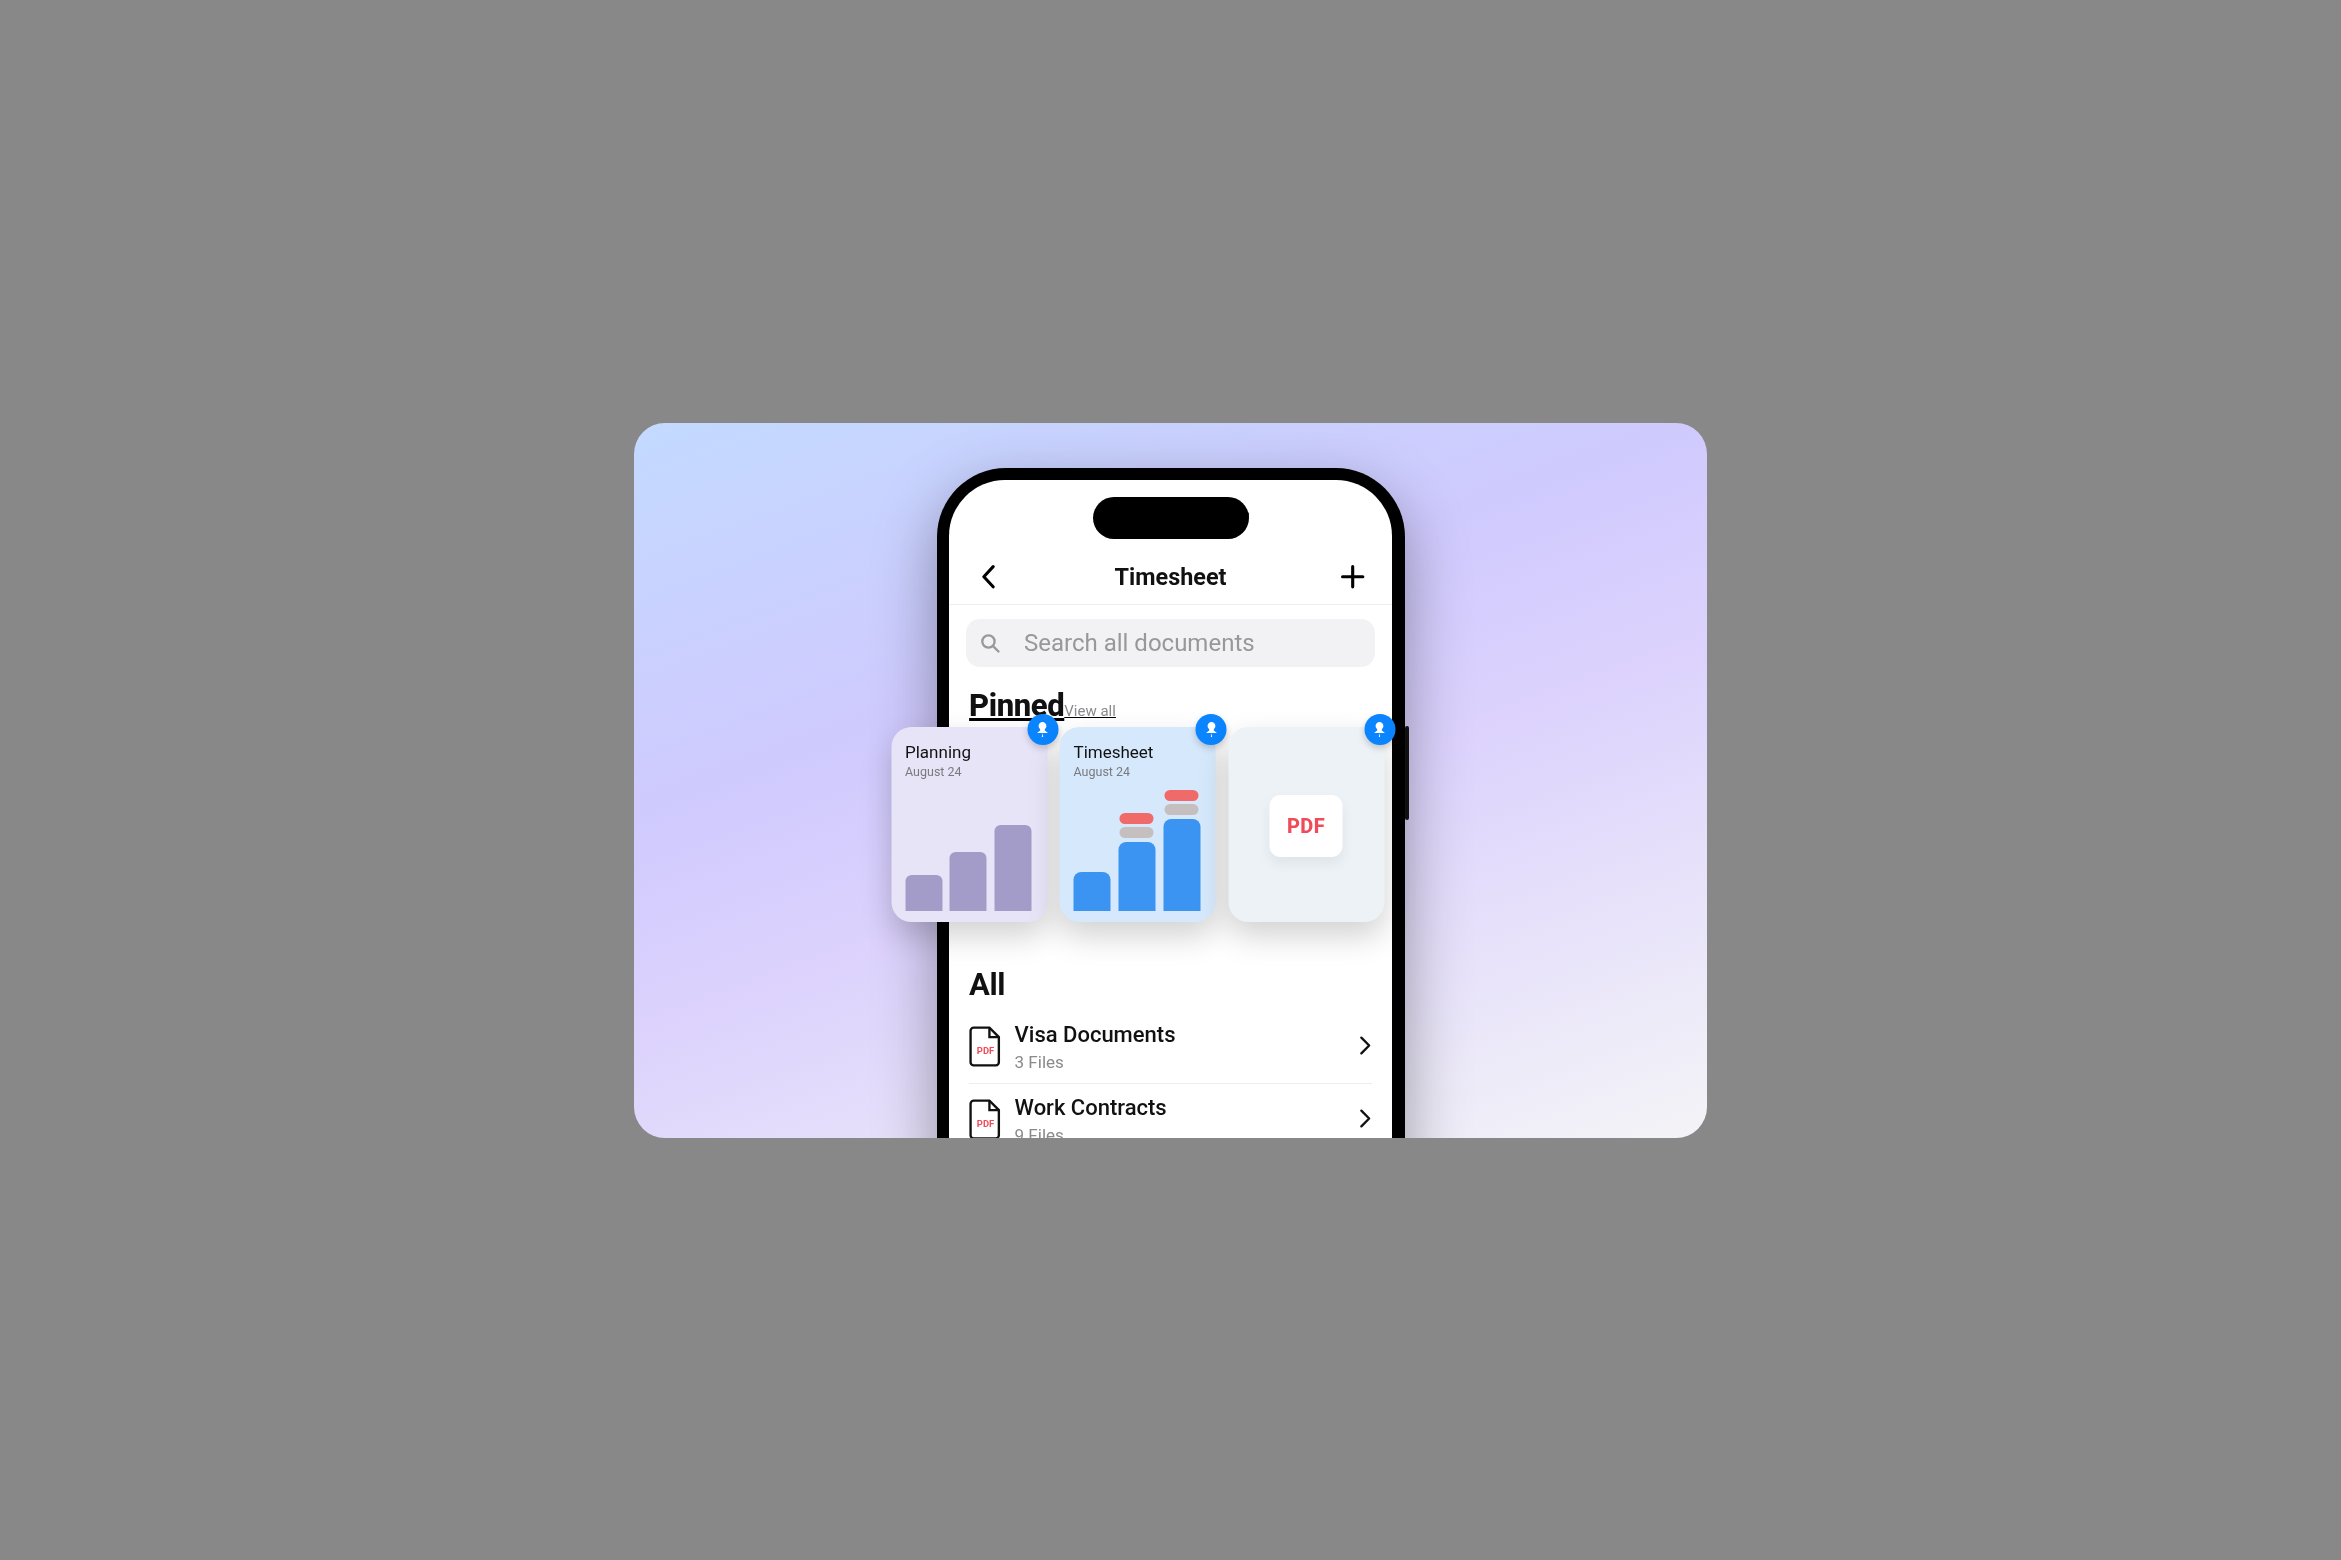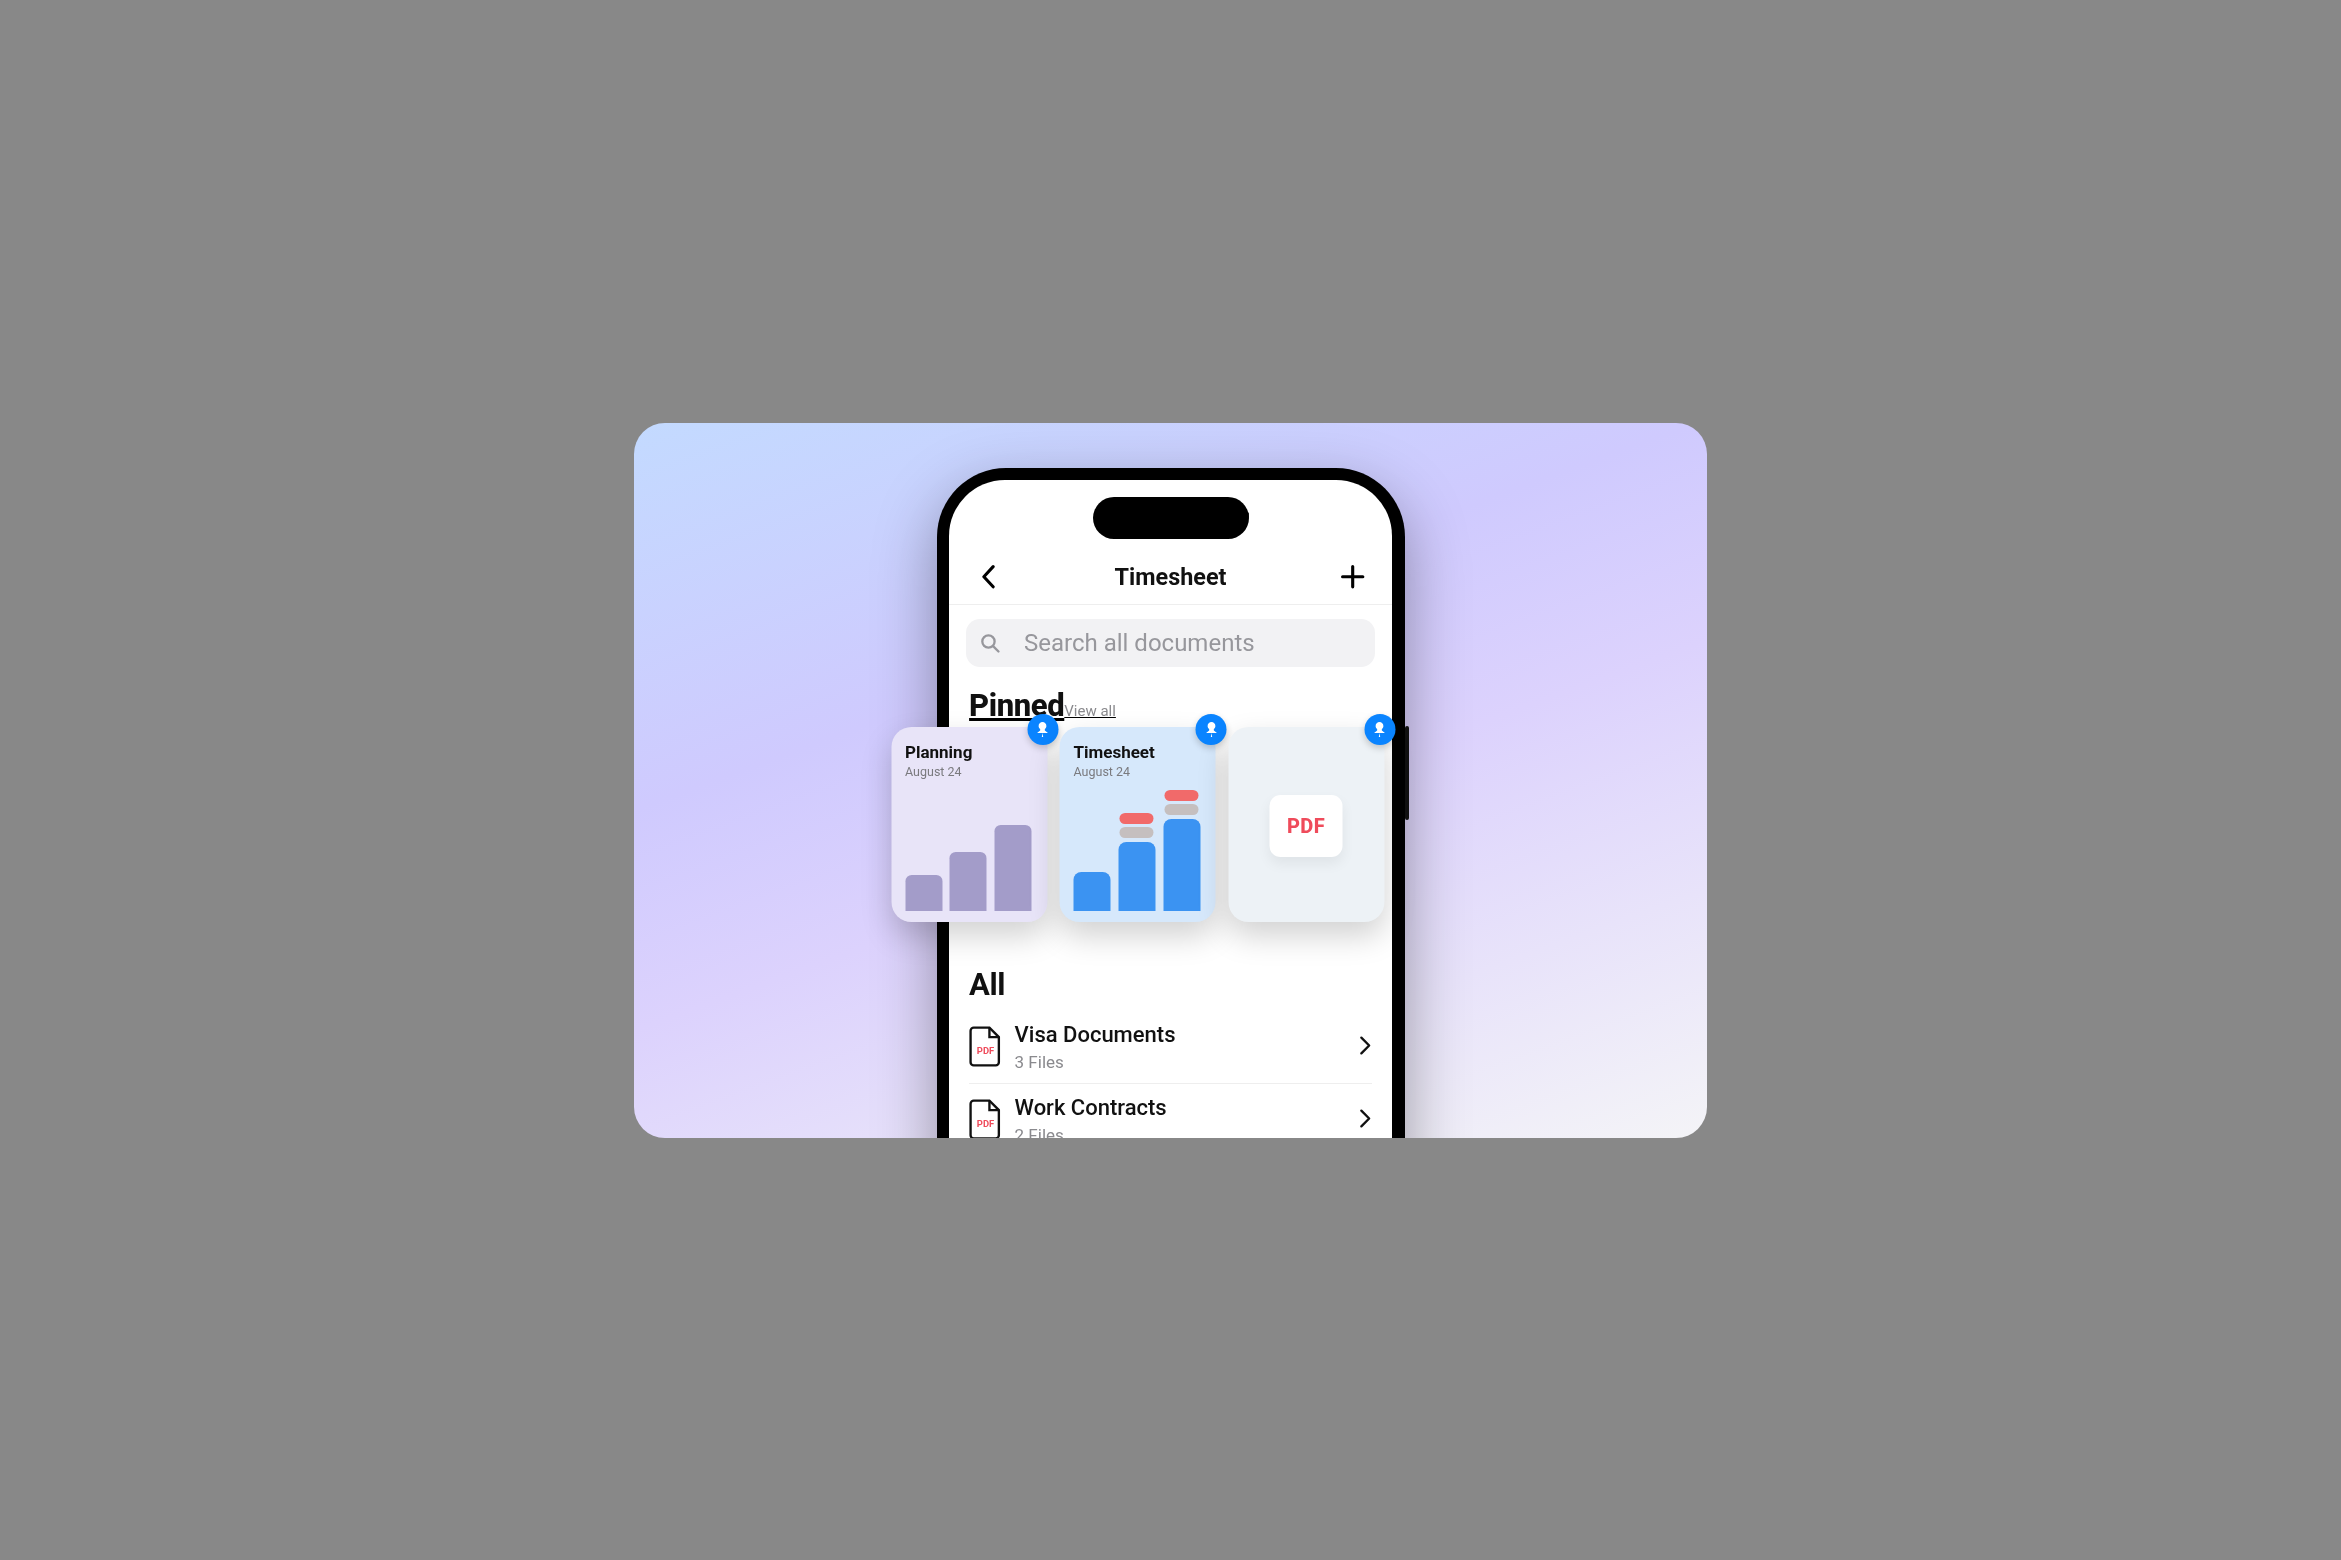--- a/index.html
+++ b/index.html
@@ -195,21 +195,21 @@
     right: -11px;
     width: 31px;
     height: 31px;
     background: #0a84ff;
     border-radius: 50%;
     display: flex;
     align-items: center;
     justify-content: center;
     box-shadow: 0 3.1px 7.8px rgba(0,0,0,.2);
   }
-  .card h3 { font-size: 17px; font-weight: 700; color: #111; }
+  .card h3 { font-size: 17px; font-weight: 400; color: #111; }
   .card .date { font-size: 12.5px; color: #7a7a7e; margin-top: 1.6px; }
   .card .art { flex: 1; display: flex; align-items: flex-end; gap: 7.8px; margin-top: 9.4px; }
   .bar { border-radius: 6.2px 6.2px 0 0; }
 
   .card.lavender { background: #e8e4f8; }
   .card.lavender .bar { background: #a39cc9; width: 37px; }
   .card.lavender .bar.b1 { height: 36px; }
   .card.lavender .bar.b2 { height: 59px; }
   .card.lavender .bar.b3 { height: 86px; }
 
@@ -319,21 +319,21 @@
           <div class="row">
             <span class="file-icon">
               <svg width="33" height="41" viewBox="0 0 42 52">
                   <path d="M6 2h20l12 12v32a4 4 0 0 1-4 4H6a4 4 0 0 1-4-4V6a4 4 0 0 1 4-4z" fill="#fff" stroke="#111" stroke-width="3"></path>
                   <path d="M26 2v12h12" fill="none" stroke="#111" stroke-width="3"></path>
                   <text x="21" y="36" font-size="12" font-weight="700" fill="#ef4b5b" text-anchor="middle">PDF</text>
                 </svg>
             </span>
             <div class="meta">
               <div class="name">Work Contracts</div>
-              <div class="sub">2 Files</div>
+              <div class="sub">9 Files</div>
             </div>
             <span class="chev">
               <svg width="12.5" height="19" viewBox="0 0 16 24">
                   <path d="M3 2l10 10L3 22" fill="none" stroke="#111" stroke-width="3" stroke-linecap="round" stroke-linejoin="round"></path>
                 </svg>
             </span>
           </div>
         </div>
       </div>
     </div>

